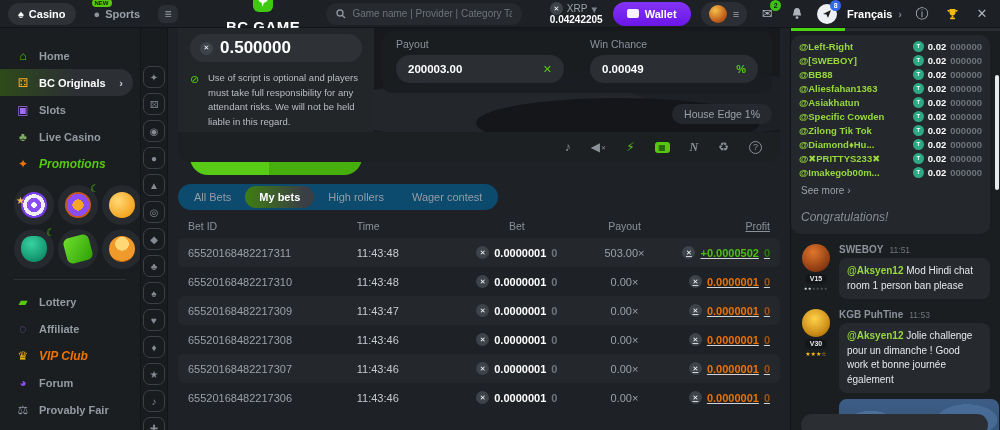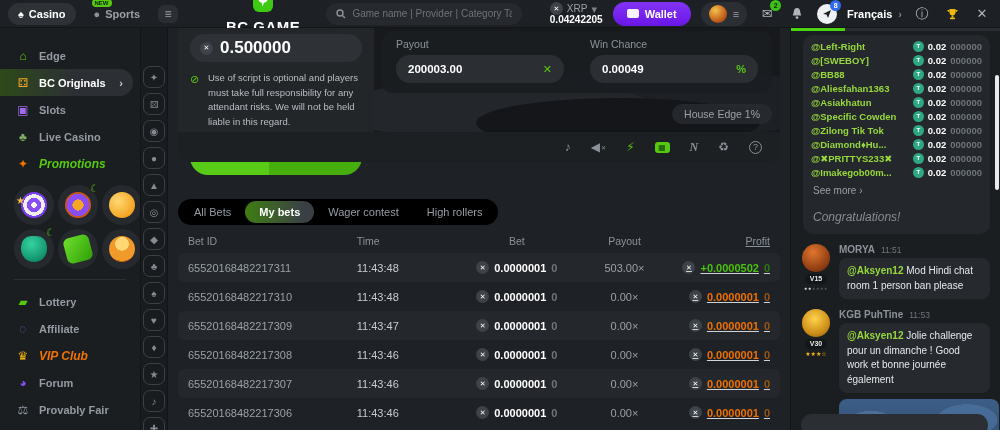--- a/index.html
+++ b/index.html
@@ -118,21 +118,21 @@
     padding:4px 12px;font-size:10.5px;color:#9aa1a8;}
   .gtoolbar{flex:0 0 30px;background:#1d2023;border-radius:0 0 12px 12px;display:flex;align-items:center;
     justify-content:flex-end;gap:20px;padding-right:18px;}
   .tbicon{color:#8b9198;font-size:12px;cursor:pointer;display:flex;align-items:center;justify-content:center;}
   .tbicon.green{color:#56c80f;}
   .tbicon.kbd{background:#56c80f;color:#10300a;border-radius:3px;width:15px;height:11px;font-size:8px;}
   .tbicon.help{border:1.3px solid #8b9198;border-radius:50%;width:13px;height:13px;font-size:9px;}
   .tbicon.sound::after{content:"✕";font-size:6px;margin-left:1px;}
   .tbicon.trend{font-style:italic;font-family:"Liberation Serif",serif;font-weight:bold;}
   
-  .tabs{display:inline-flex;background:#000000;border-radius:15px;height:26px;margin-top:37px;
+  .tabs{display:inline-flex;background:#0c4a6e;border-radius:15px;height:26px;margin-top:22px;
     align-items:center;padding:0 2px;}
   .tab{padding:0 14px;font-size:11px;color:#969ca4;height:22px;display:flex;align-items:center;
     border-radius:12px;cursor:pointer;white-space:nowrap;}
   .tab.active{background:linear-gradient(90deg,#3f7d12,#3a3f45 85%);color:#fff;font-weight:bold;}
   
   .bettable{margin-top:4px;font-size:11px;}
   .trow{display:flex;align-items:center;height:29px;padding:0 10px;border-radius:6px;}
   .thead .tc{color:#8b929a;font-size:10.5px;}
   .thead{height:24px;}
   .trow:nth-child(odd):not(.thead){background:#24272b;}
@@ -147,21 +147,21 @@
   .dim{color:#6f757c;font-weight:bold;}
   .profit-val.win{color:#4bc10c;}
   .profit-val.loss{color:#ee7100;}
   .profit-dim.win{color:#2c7a0a;}
   .profit-dim.loss{color:#9c5413;}
   
   .chat{flex:0 0 210px;background:#1b1e21;border-left:1px solid #121416;position:relative;
     display:flex;flex-direction:column;overflow:hidden;}
   .rainbar{height:3px;background:#2a2e32;}
   .rainfill{height:3px;width:26%;background:#4ad412;}
-  .winsbox{margin:4px 10px 0 12px;background:#24272b;border-radius:10px;padding:4px 8px 6px 8px;}
+  .winsbox{margin:4px 10px 0 0;background:#24272b;border-radius:10px;padding:4px 8px 6px 8px;}
   .winrow{display:flex;align-items:center;height:14px;}
   .winuser{color:#97d93c;font-size:9.5px;font-weight:bold;flex:1;overflow:hidden;white-space:nowrap;}
   .winamt{display:flex;align-items:center;gap:4px;font-size:9.5px;font-weight:bold;color:#fff;}
   .winamt .coin{width:11px;height:11px;flex:0 0 11px;font-size:6px;}
   .winzeros{color:#6f757c;}
   .seemore{color:#9aa1a8;font-size:10px;padding:6px 0 2px 2px;cursor:pointer;}
   .congrats{color:#878d94;font-size:12px;padding:12px 2px 4px 2px;font-style:italic;}
   .msg{display:flex;gap:8px;margin:10px 10px 0 10px;}
   .msgleft{flex:0 0 30px;display:flex;flex-direction:column;align-items:center;gap:2px;}
   .av2{width:28px;height:28px;border-radius:50%;}
@@ -276,21 +276,21 @@
     </div>
   </header>
 
   <div class="bodyrow">
 
     <nav class="sidebar">
       <div>
 
           <div class="navitem">
             <span class="navicon" style-ignored="⌂" style="color: rgb(86, 200, 15);">⌂</span>
-            <span>Edge</span>
+            <span>Home</span>
 
           </div>
 
           <div class="navitem active">
             <span class="navicon" style-ignored="⚃" style="color: rgb(245, 166, 35);">⚃</span>
             <span>BC Originals</span>
             <span class="chevr">›</span>
           </div>
 
           <div class="navitem">
@@ -505,25 +505,25 @@
 
           <div class="tab">
             <span>All Bets</span>
           </div>
 
           <div class="tab active">
             <span>My bets</span>
           </div>
 
           <div class="tab">
+            <span>High rollers</span>
+          </div>
+
+          <div class="tab">
             <span>Wager contest</span>
-          </div>
-
-          <div class="tab">
-            <span>High rollers</span>
           </div>
         </div>
 
       <div class="bettable">
         <div class="trow thead">
           <div class="tc c-id">Bet ID</div>
           <div class="tc c-time">Time</div>
           <div class="tc c-bet">Bet</div>
           <div class="tc c-pay">Payout</div>
           <div class="tc c-profit">Profit</div>
@@ -731,21 +731,21 @@
       </div>
 
       <div class="msg">
         <div class="msgleft">
           <span class="av2 av-morya"></span>
           <span class="vbadge">V15</span>
           <span class="vdots"><b>●●</b>●●●●</span>
         </div>
         <div class="msgbody">
           <div class="msghead">
-            <span class="msgname">MORYA</span>
+            <span class="msgname">SWEBOY</span>
             <span class="msgtime">11:51</span>
           </div>
           <div class="bubble">
             <span class="mention">@Aksyen12</span>
             <span>Mod Hindi chat room 1 person ban please</span>
           </div>
         </div>
       </div>
 
       <div class="msg">

